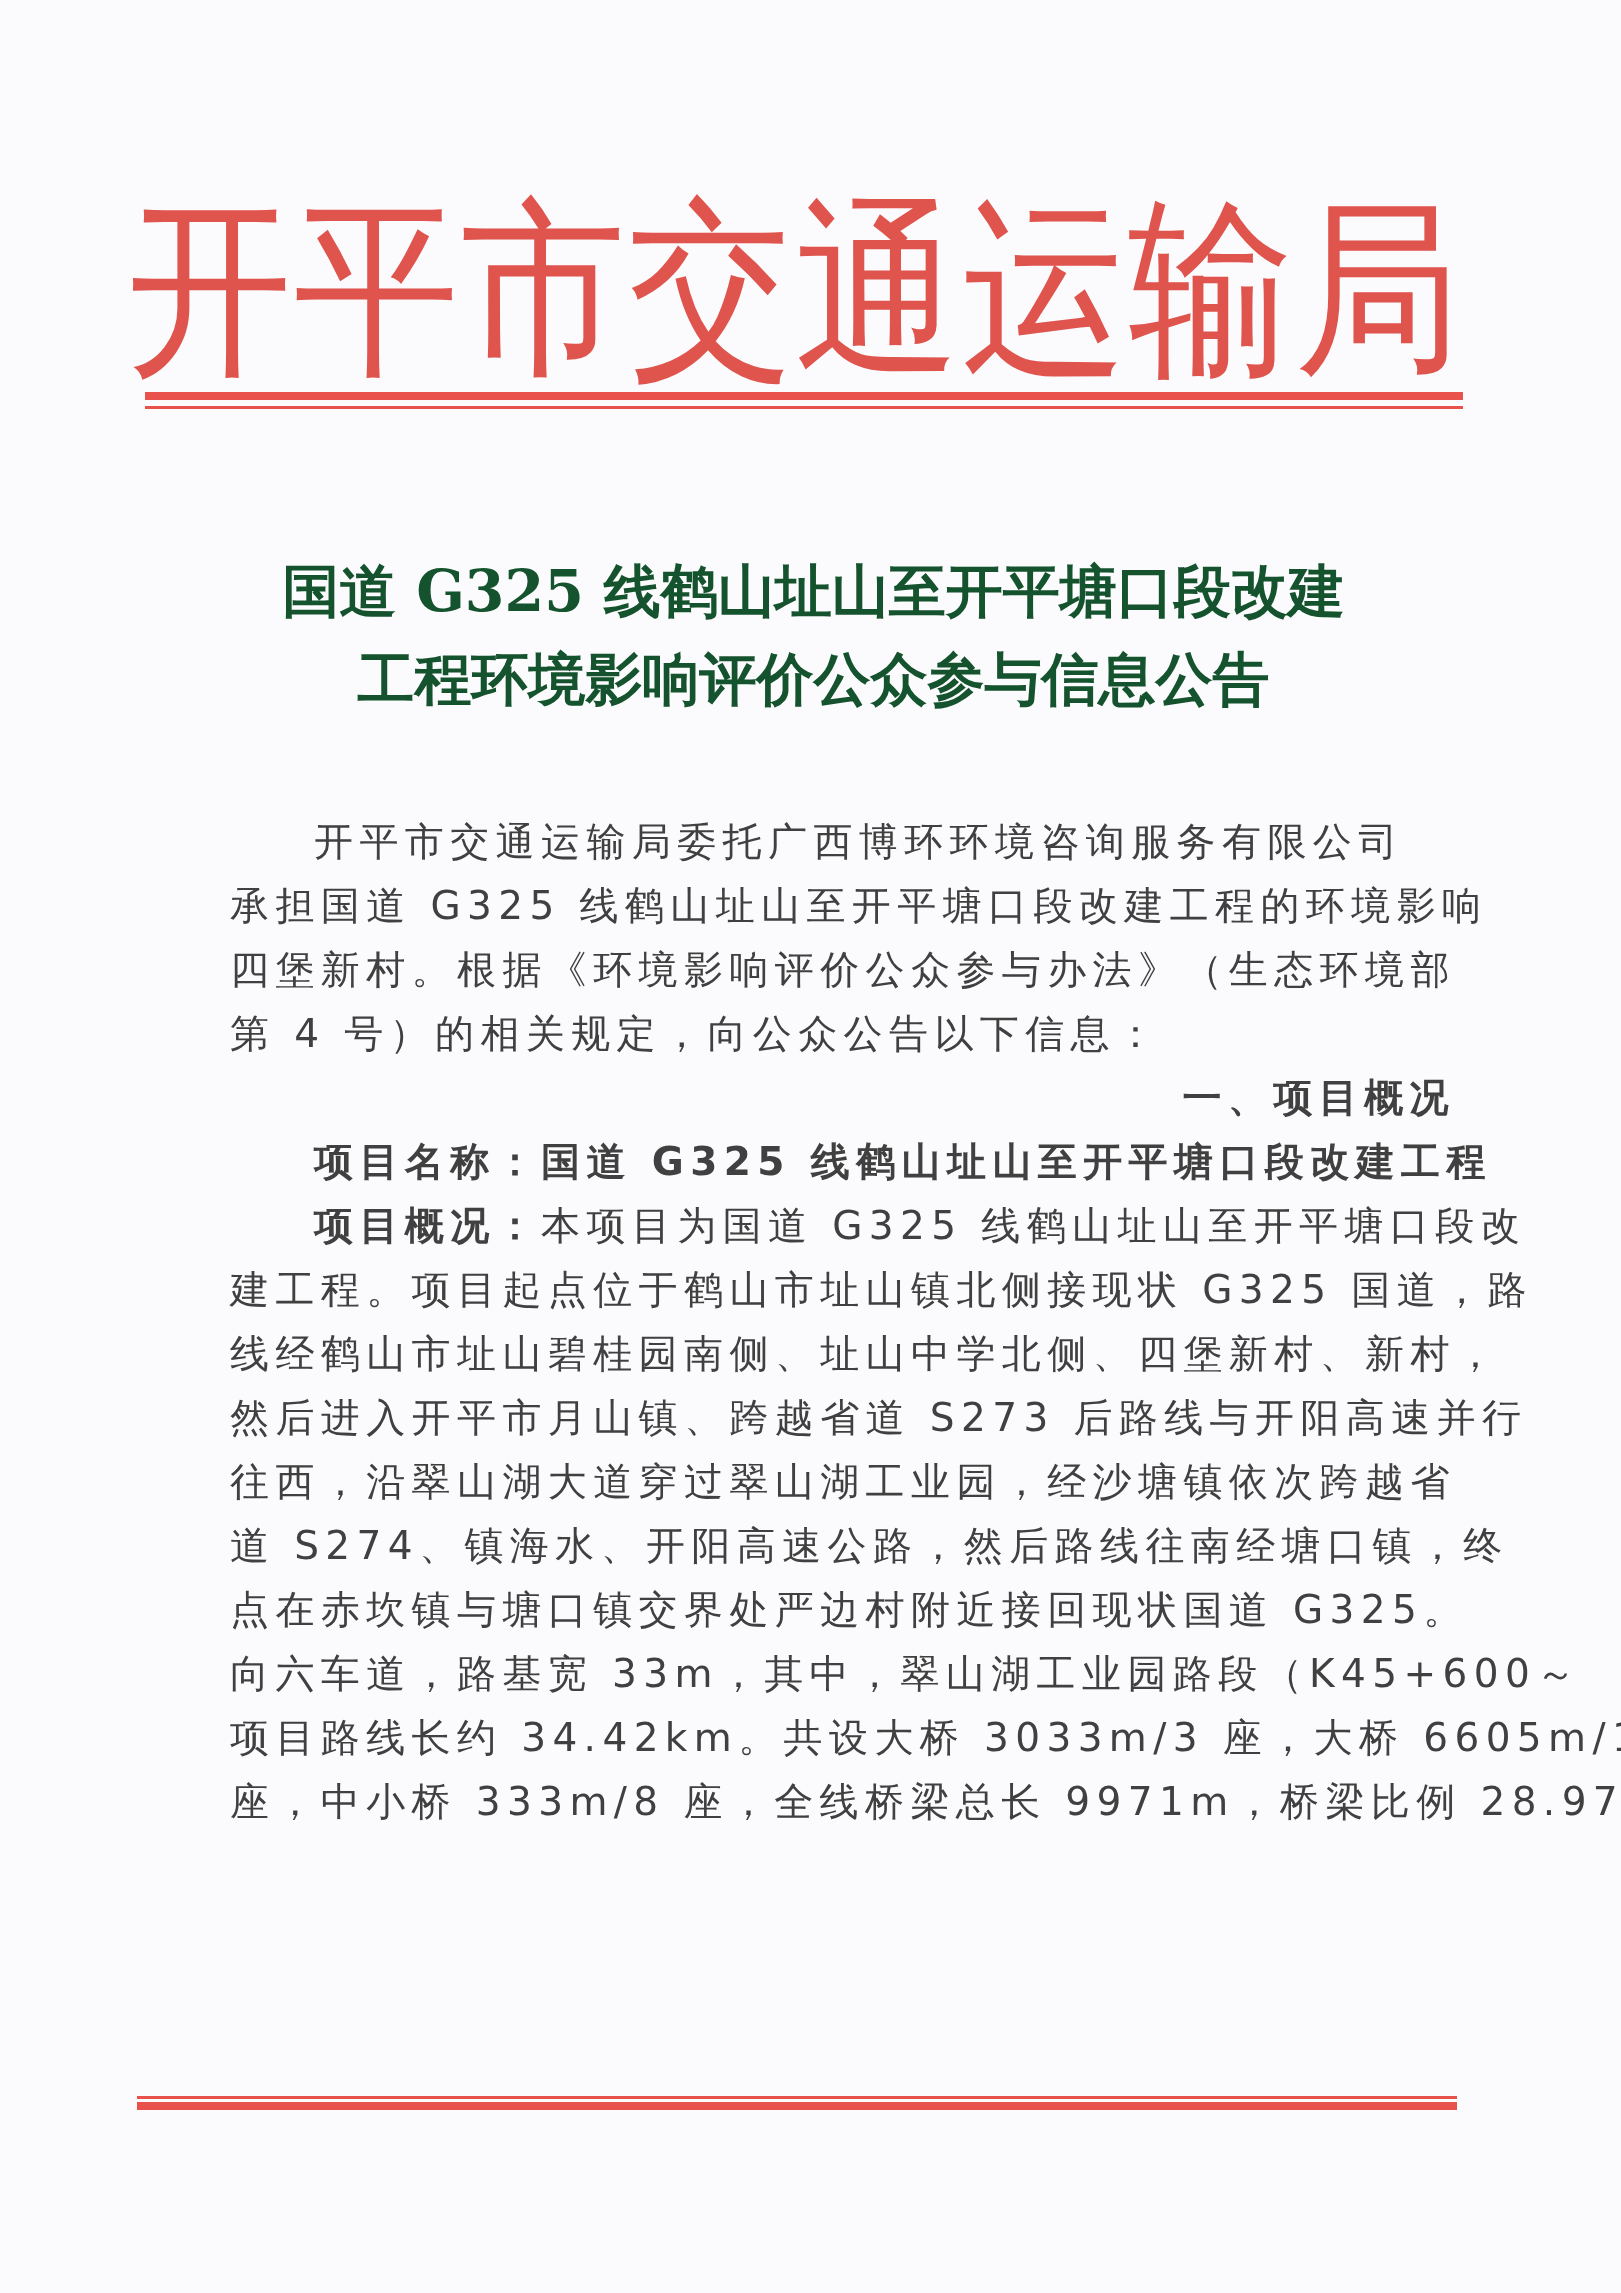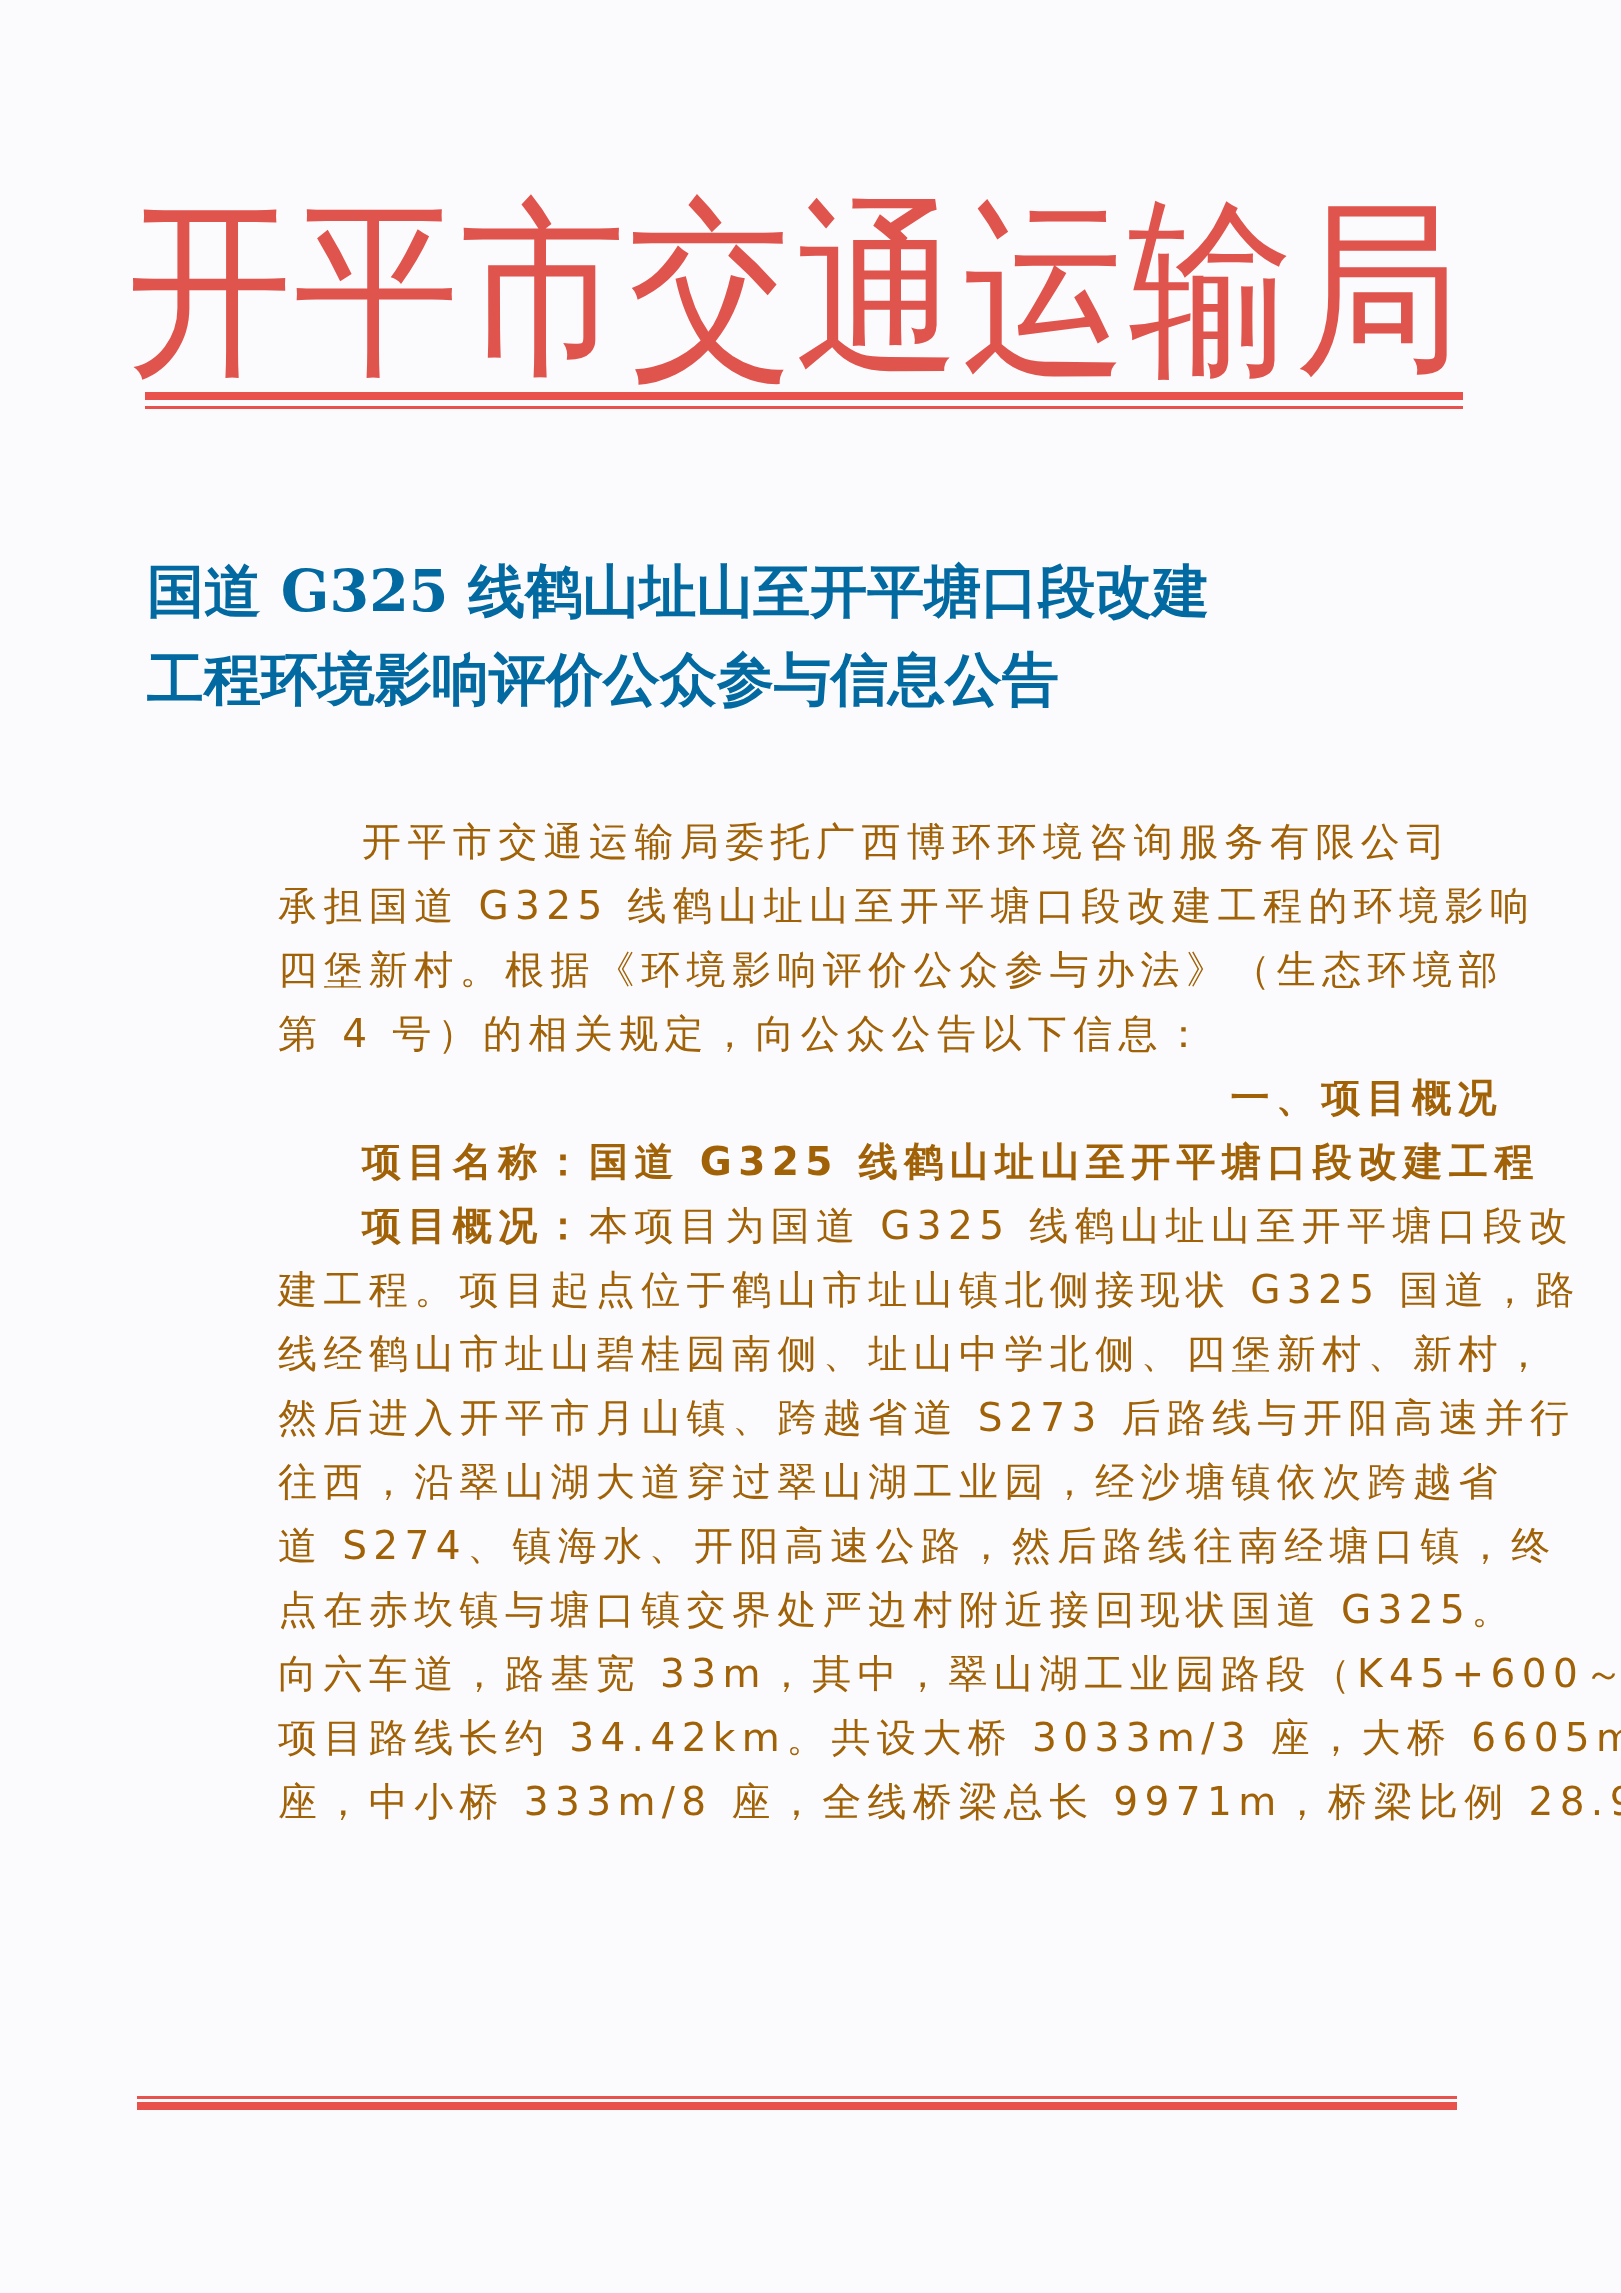--- a/index.html
+++ b/index.html
@@ -3,24 +3,24 @@
 <meta charset="utf-8">
 <style>
   html, body { margin:0; padding:0; }
   body { width:1621px; height:2294px; background:#fbfbfd; position:relative; overflow:hidden;
          font-family:"DejaVu Serif","Liberation Serif",serif; color:#222; }
   .masthead { position:absolute; left:127px; top:191px; width:1333px; height:196px;
               display:flex; justify-content:space-between; align-items:center; }
   .masthead span { font-family:"DejaVu Serif","Liberation Serif",serif; font-size:165px; line-height:196px;
               color:#e0544e; transform:scaleY(1.15); display:inline-block; }
   .rule { position:absolute; background:#e9524c; }
-  .title { position:absolute; left:147px; width:1333px; text-align:left;
-           font-family:"DejaVu Serif","Liberation Serif",serif; font-weight:bold; font-size:57px; color:#0369a1; }
+  .title { position:absolute; left:147px; width:1333px; text-align:center;
+           font-family:"DejaVu Serif","Liberation Serif",serif; font-weight:bold; font-size:57px; color:#14532d; }
   .body-text { position:absolute; left:230px; width:1225px; font-family:"DejaVu Sans","Liberation Sans",sans-serif;
-               font-size:39px; color:#a16207;margin-left:48px; }
+               font-size:39px; color:#404040; }
   .line { height:64px; line-height:64px; white-space:nowrap; letter-spacing:6.4px; }
   .indent { padding-left:84px; }
   .bold { font-weight:bold;text-align:right; }
 </style>
 </head>
 <body>
 
 <div class="masthead">
   <span>开</span>
   <span>平</span>

